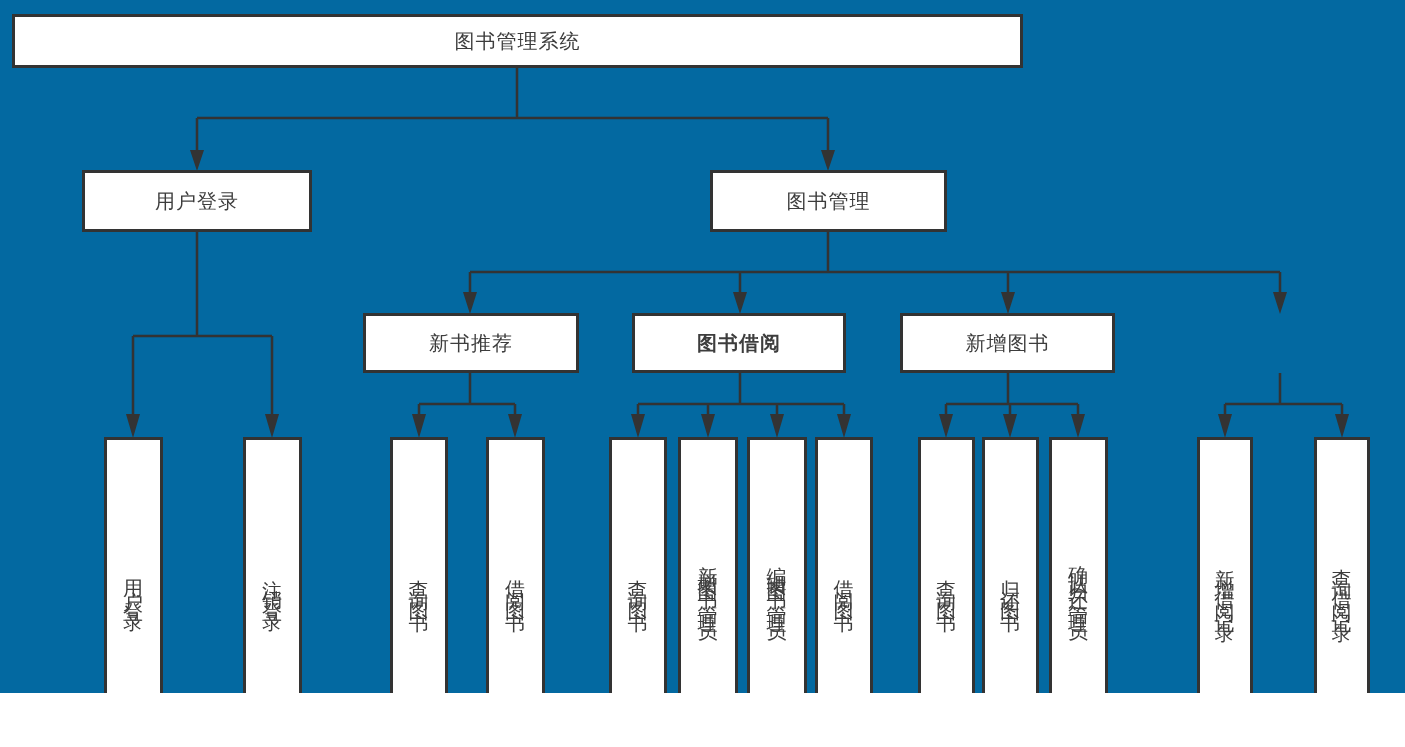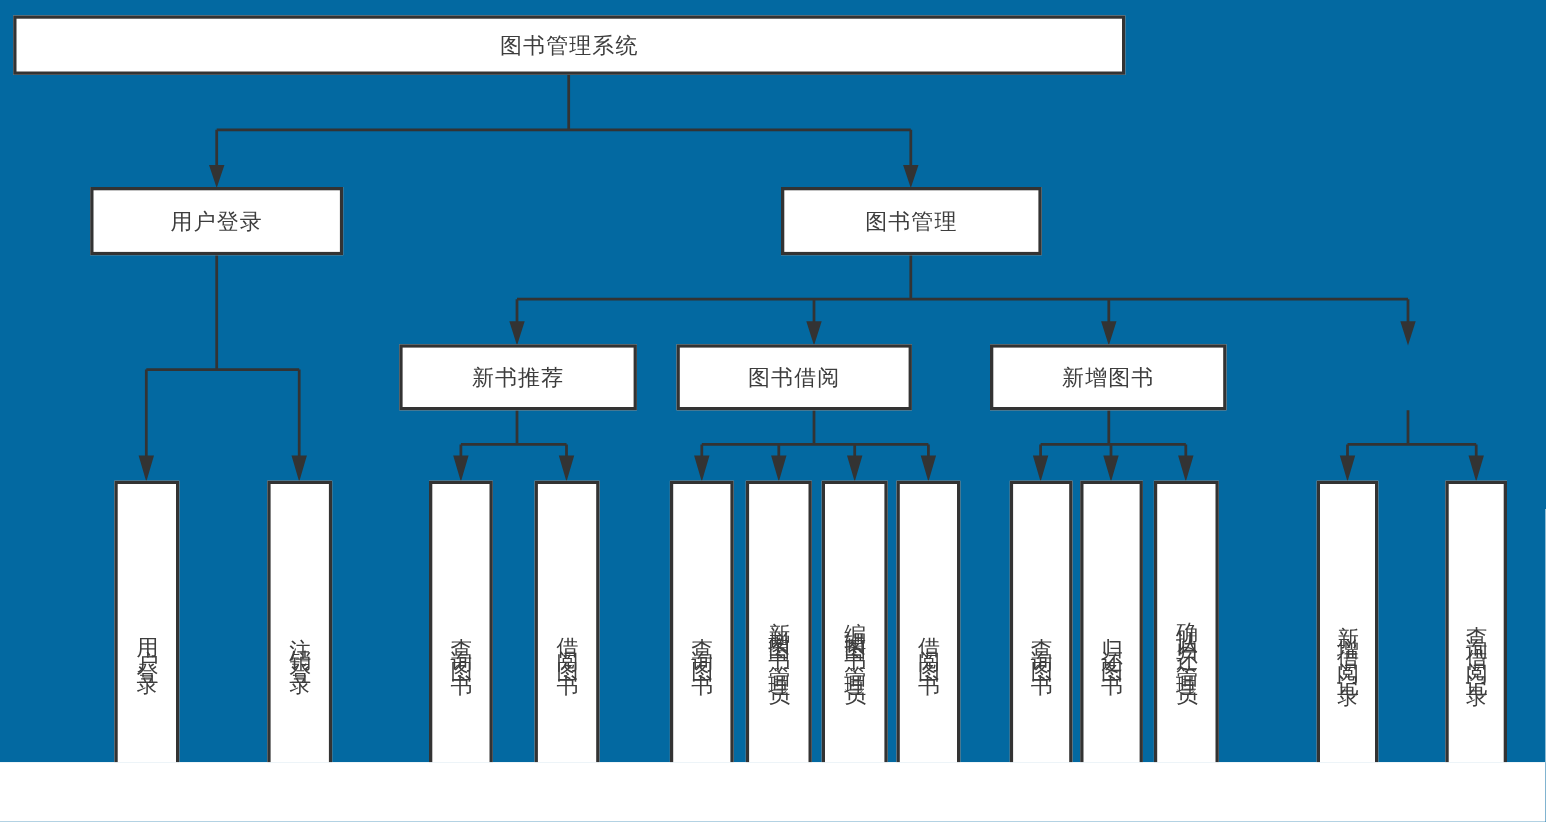--- a/index.html
+++ b/index.html
@@ -25,21 +25,21 @@
     letter-spacing:11px;
     line-height:1;
     white-space:nowrap;
   }
   .leaf.leaf-long span{letter-spacing:8px;}
   
   .n-root{left:12px;top:14px;width:1011px;height:54px;}
   .n-user-login{left:82px;top:170px;width:230px;height:62px;}
   .n-book-mgmt{left:710px;top:170px;width:237px;height:62px;}
   .n-new-book-rec{left:363px;top:313px;width:216px;height:60px;}
-  .n-book-borrow{left:615px;top:313px;width:214px;height:60px;}
+  .n-book-borrow{left:632px;top:313px;width:214px;height:60px;font-weight:bold;}
   .n-current-borrow{left:900px;top:313px;width:215px;height:60px;}
   .n-borrow-record{left:1172px;top:313px;width:218px;height:60px;}
   .leaf{top:437px;height:298px;}
   .n-leaf-user-login{left:104px;width:59px;}
   .n-leaf-logout{left:243px;width:59px;}
   .n-leaf-query-book-rec{left:390px;width:58px;}
   .n-leaf-borrow-book-rec{left:486px;width:59px;}
   .n-leaf-query-book-borrow{left:609px;width:58px;}
   .n-leaf-add-book{left:678px;width:60px;}
   .n-leaf-edit-book{left:747px;width:60px;}

